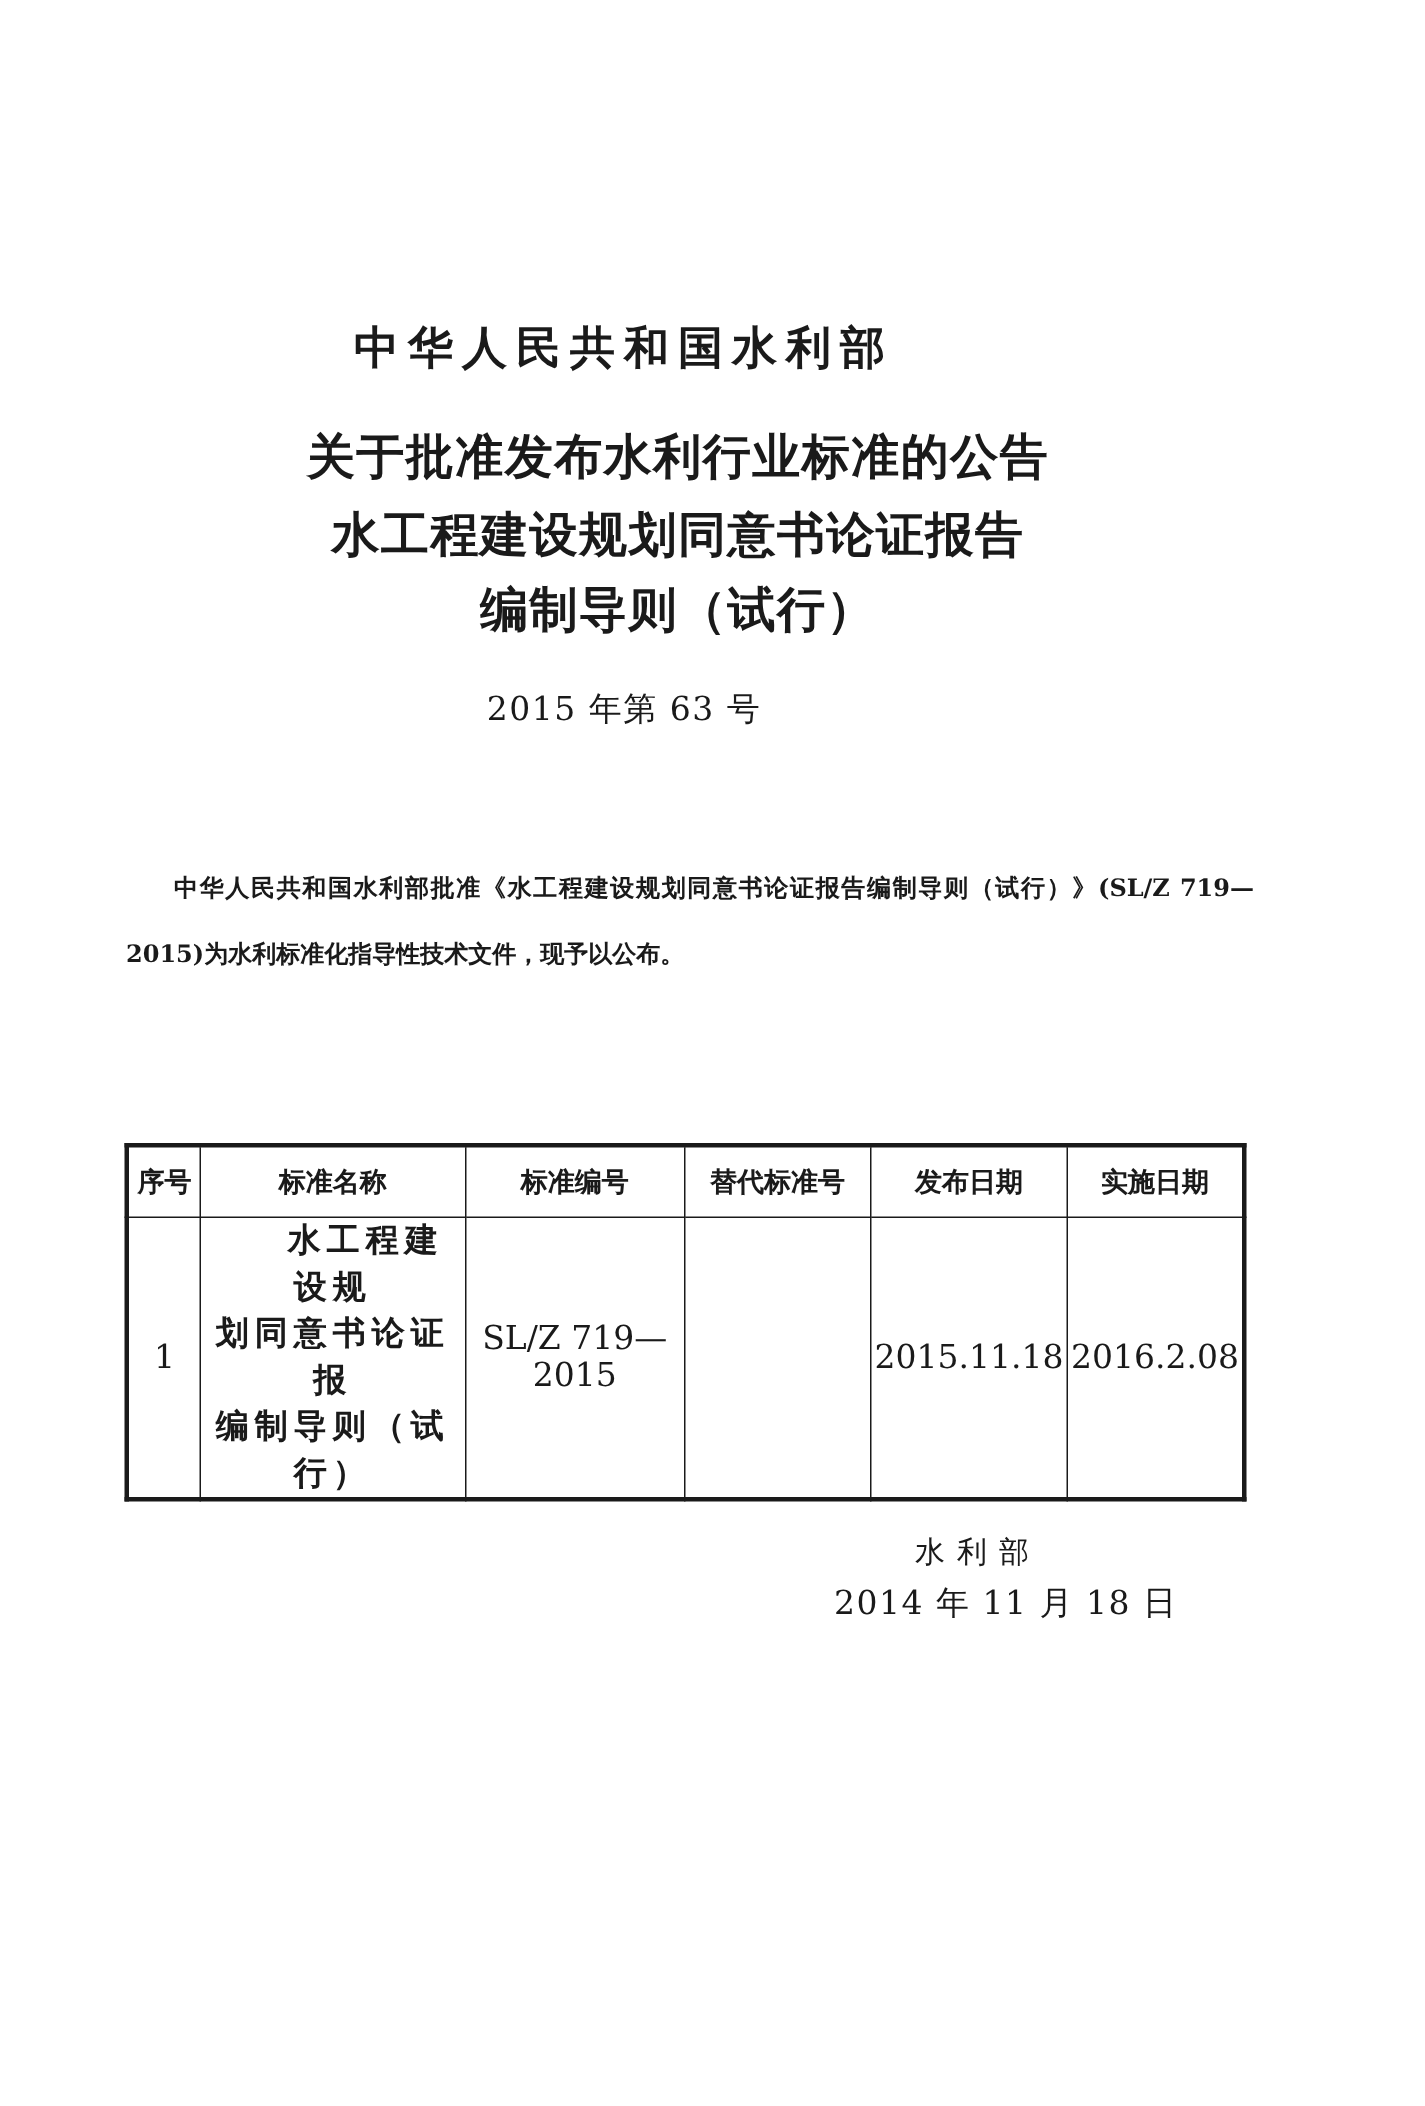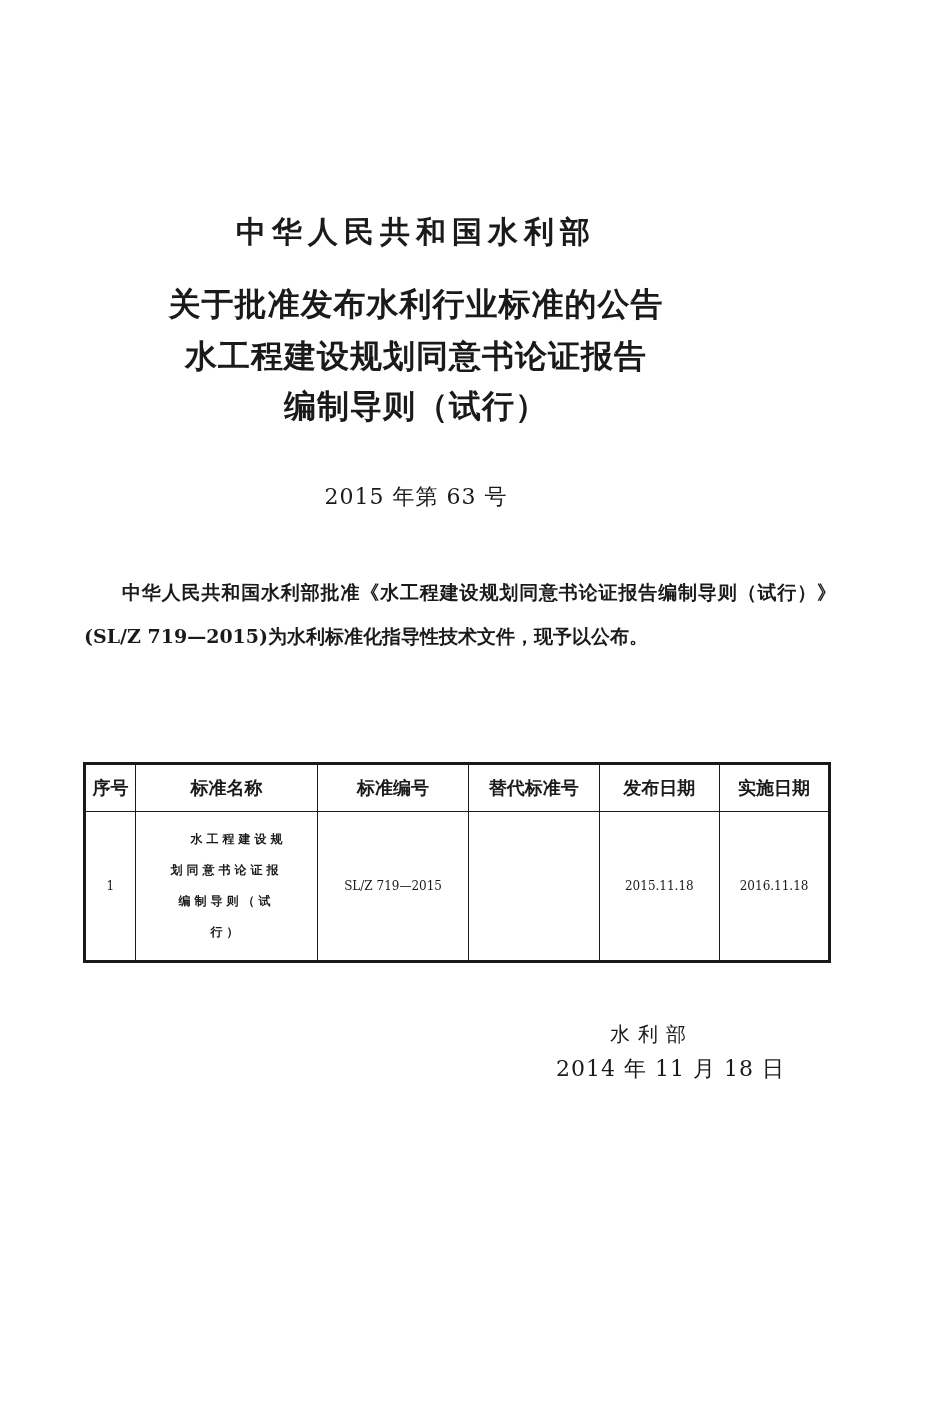--- a/index.html
+++ b/index.html
@@ -1,32 +1,32 @@
 <!DOCTYPE html>
 <html><head>
 <meta charset="utf-8">
 <style>
   html, body { margin:0; padding:0; background:#ffffff; }
   body { width:950px; height:1404px; position:relative; overflow:hidden;
          font-family:"DejaVu Serif", "Liberation Serif", serif; color:#1a1a1a; }
   .center { position:absolute; left:0; width:832px; text-align:center; }
   .ministry { top:212px; font-size:30px; font-weight:bold; letter-spacing:6px; }
-  .title { font-size:32px; font-weight:bold; letter-spacing:1px; }
+  .title { font-size:32px; font-weight:bold; letter-spacing:1px;padding-left:36px; }
   .t1 { top:283px; }
   .t2 { top:335px; }
   .t3 { top:385px; }
-  .docno { top:482px; font-size:22px; letter-spacing:1px; }
+  .docno { top:458px; font-size:22px; letter-spacing:1px; }
   .body-text { position:absolute; left:84px; width:752px; top:570px;
-               font-size:19px; line-height:44px; font-weight:bold; text-align:justify; }
+               font-size:16px; line-height:44px; font-weight:bold; text-align:justify; }
   .body-text p { margin:0; text-indent:2em; }
   table.std { position:absolute; left:83px; top:762px; width:748px; border-collapse:collapse;
               border:3px solid #1a1a1a; font-size:18px; }
   table.std th, table.std td { border:1.5px solid #1a1a1a; text-align:center; vertical-align:middle; padding:0 2px; }
   table.std th { height:46px; font-weight:bold; font-size:18px; }
-  table.std td { height:148px; font-size:12px;margin-left:43px; }
+  table.std td { height:148px; font-size:22px;margin-left:43px; }
   td.name { text-align:left; font-weight:bold; line-height:31px; letter-spacing:4px; padding:4px 10px 4px 12px; }
   td.name span { display:block; }
   .sign-org { position:absolute; left:610px; top:1021px; font-size:20px; font-weight:normal; letter-spacing:8px; }
   .sign-date { position:absolute; left:556px; top:1054px; font-size:22px; letter-spacing:1px; }
 </style>
 </head>
 <body>
 
 <div class="center ministry">中华人民共和国水利部</div>
 <div class="center title t1">关于批准发布水利行业标准的公告</div>
@@ -62,19 +62,19 @@
       <td>1</td>
       <td class="name">
         <span style="text-indent:2em">水工程建设规</span>
         <span>划同意书论证报</span>
         <span>编制导则（试</span>
         <span>行）</span>
       </td>
       <td>SL/Z 719—2015</td>
       <td></td>
       <td>2015.11.18</td>
-      <td>2016.11.18</td>
+      <td>2016.2.08</td>
     </tr>
   </tbody>
 </table>
 
 <div class="sign-org">水利部</div>
 <div class="sign-date">2014 年 11 月 18 日</div>
 
 </body></html>

